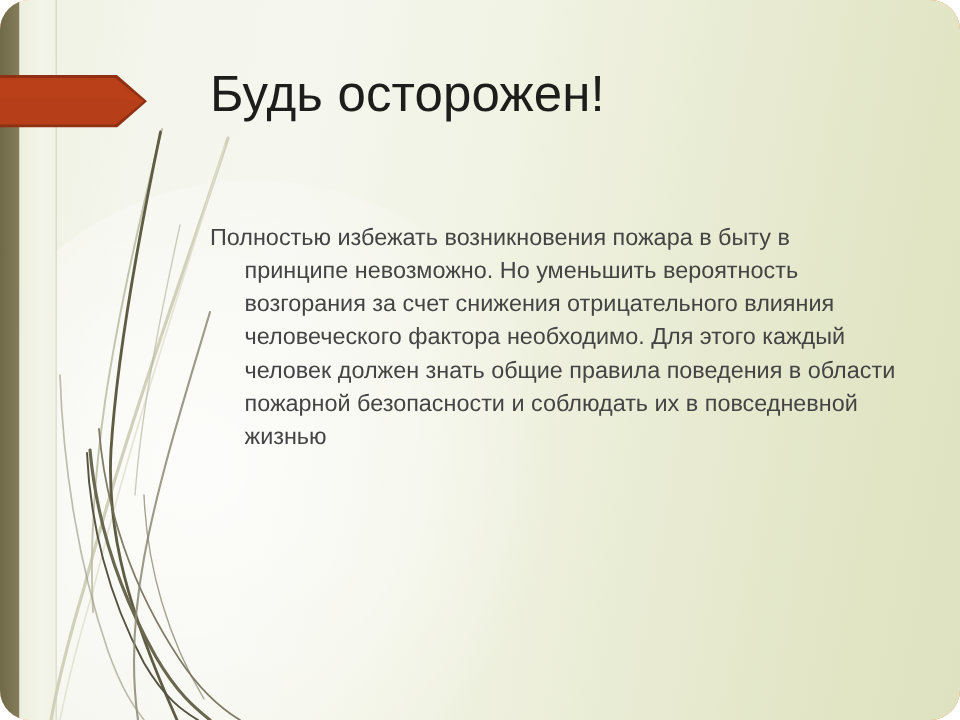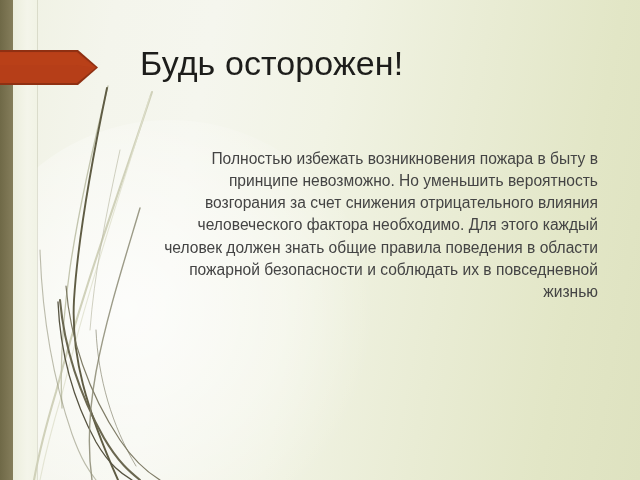--- a/index.html
+++ b/index.html
@@ -11,20 +11,21 @@
   body {
     font-family: "Liberation Sans", "DejaVu Sans", sans-serif;
   }
 
   #slide {
     position: relative;
     width: 640px;
     height: 480px;
     overflow: hidden;
     background: #f97316;
+    border-radius: 20px;
   }
 
   
   .bg-gradient {
     position: absolute;
     inset: 0;
     background: linear-gradient(100deg,
                 #eff1e2 0%,
                 #f4f5ec 16%,
                 #f5f6ee 30%,
@@ -100,21 +101,20 @@
     letter-spacing: 0.1px;
     white-space: nowrap;
   }
 
   
   .body-block {
     position: absolute;
     left: 140px;
     top: 148px;
     width: 458px;
-    text-align: right;
   }
   .body-text {
     margin: 0;
     font-size: 15.6px;
     line-height: 1.42;
     color: #444444;
     text-indent: 0;
     padding-left: 23px;
     text-indent: -23px;
   }

